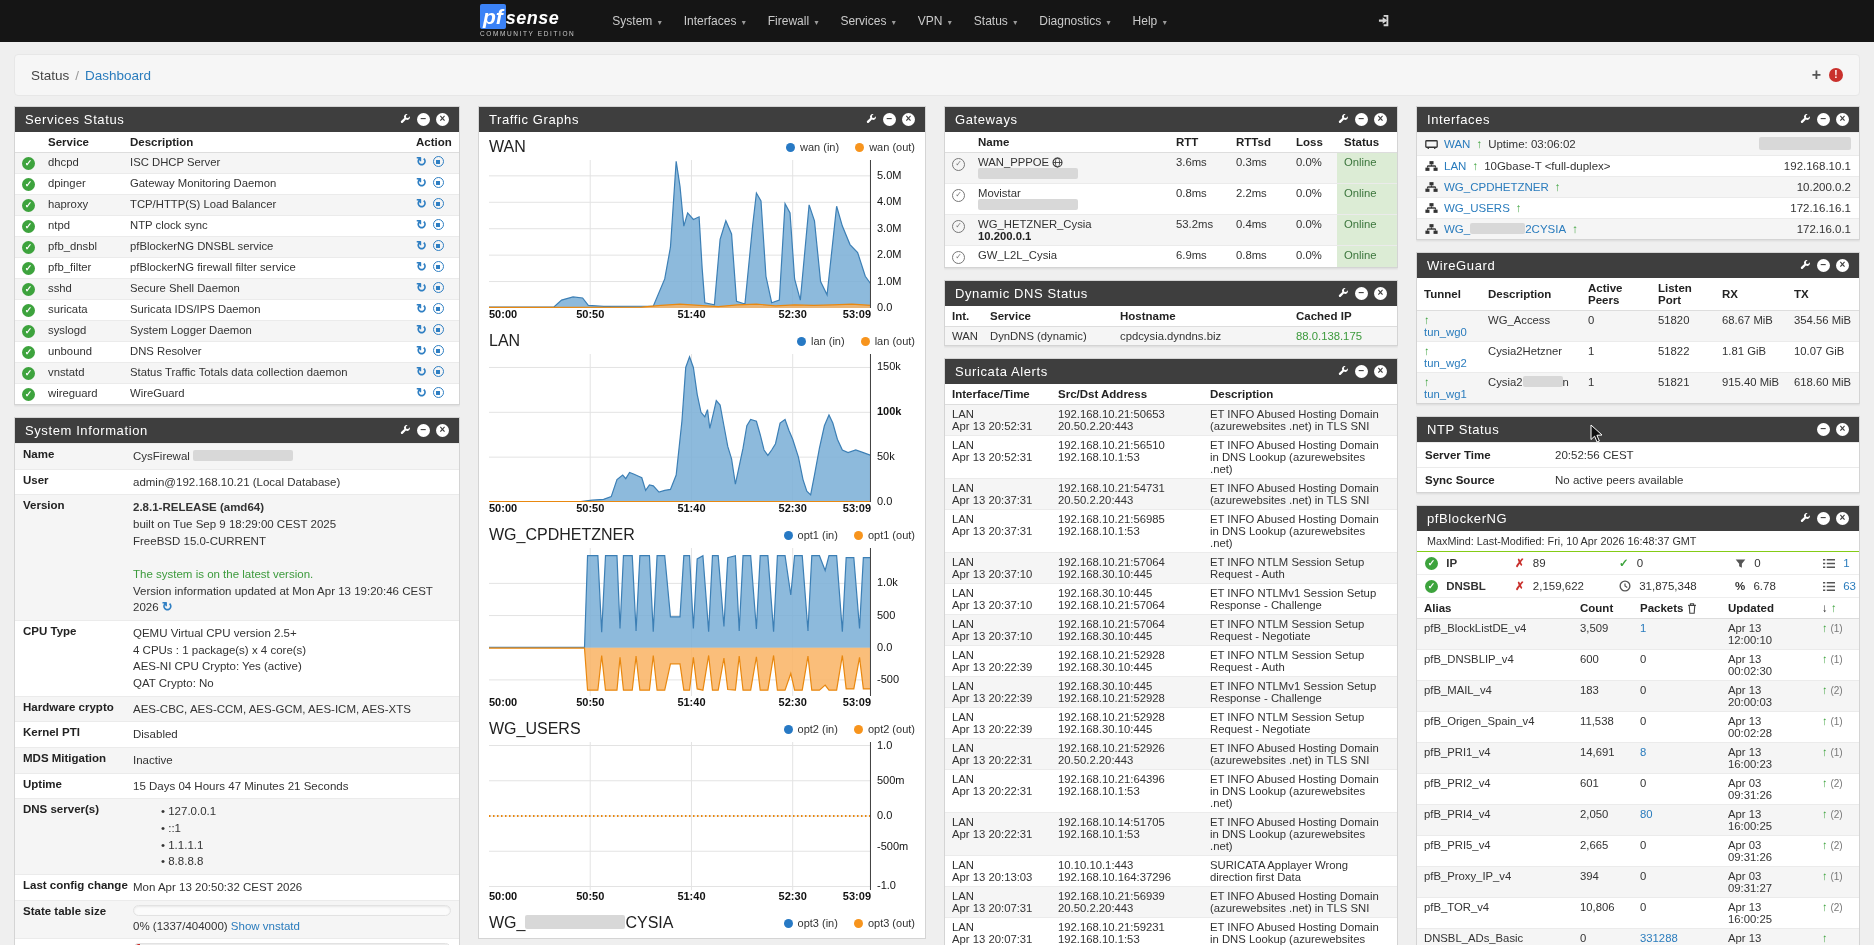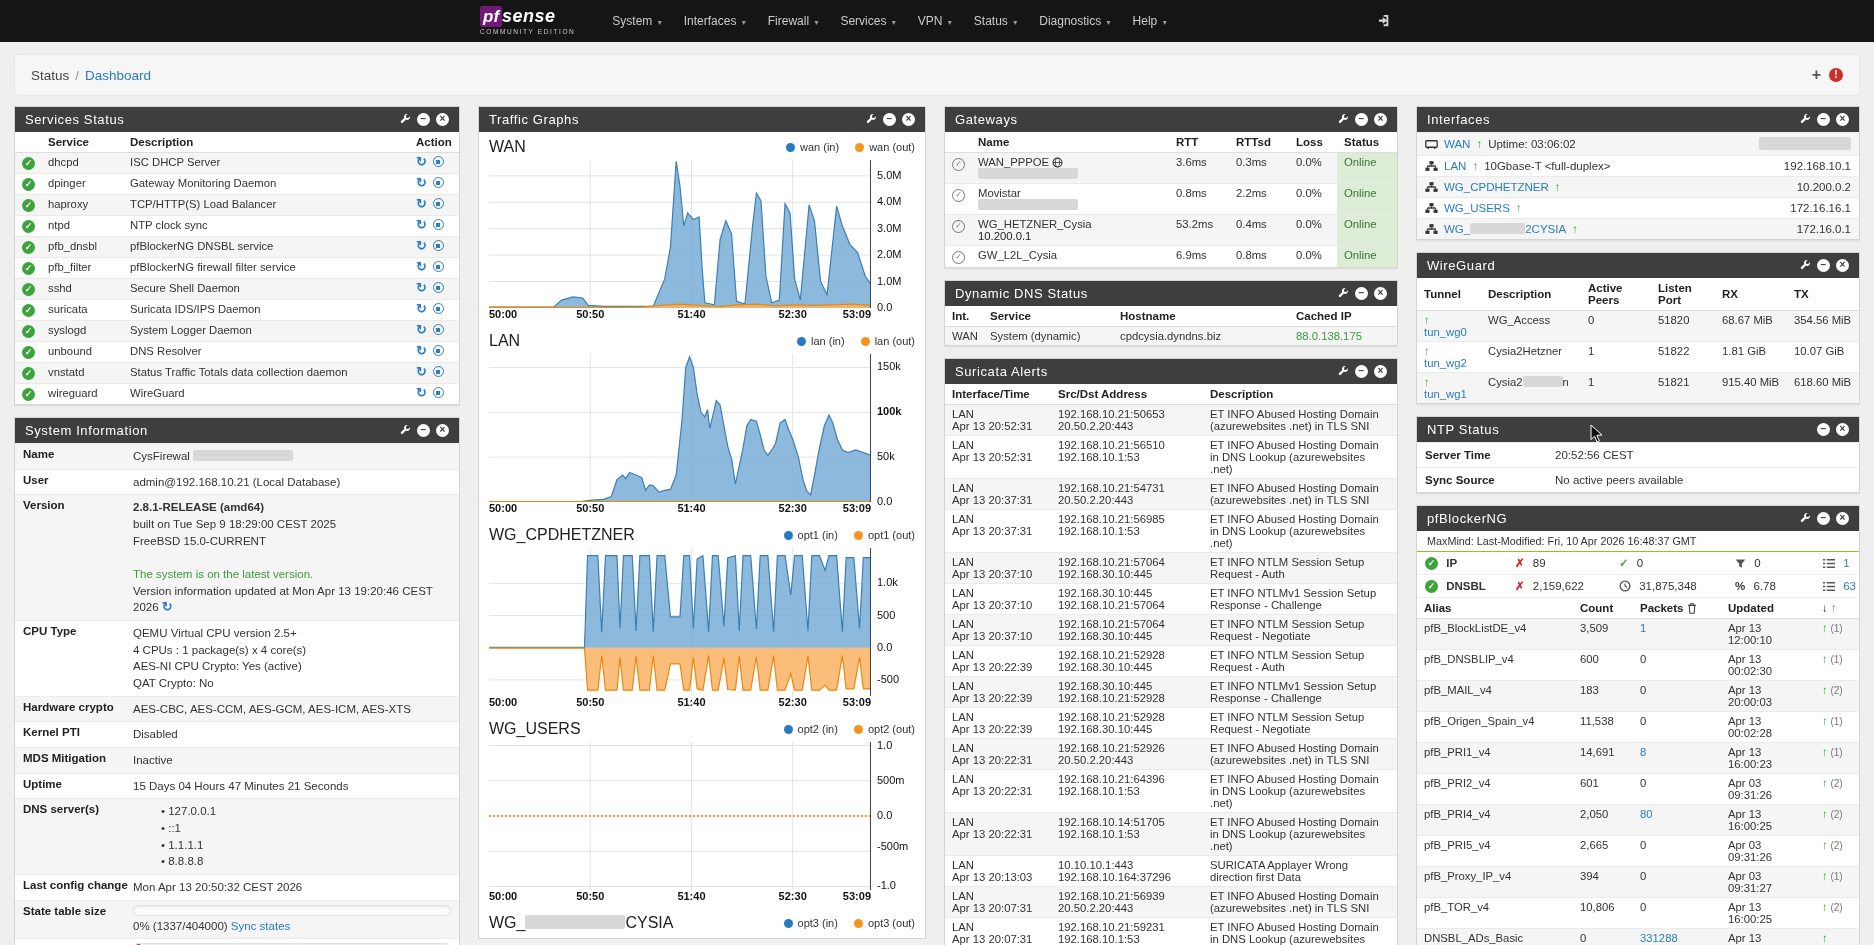--- a/index.html
+++ b/index.html
@@ -2,21 +2,21 @@
 <html><head>
 <meta charset="utf-8">
 <style>
   *{box-sizing:border-box;margin:0;padding:0}
   html,body{width:1874px;height:945px;overflow:hidden}
   body{background:#efefef;font-family:"Liberation Sans",sans-serif;font-size:11.5px;color:#333}
   
   .nav{height:42px;background:#151515;display:flex;align-items:center;position:relative}
   .brand{margin-left:480px;display:flex;flex-direction:column;line-height:1;align-items:flex-start}
   .brand-row{display:flex;align-items:baseline}
-  .brand-pf{background:#701a75;color:#fff;font-weight:700;font-style:italic;font-size:17px;padding:2px 3px;border-radius:2px}
+  .brand-pf{background:#3b82f6;color:#fff;font-weight:700;font-style:italic;font-size:21px;padding:2px 3px;border-radius:2px}
   .brand-top{color:#fff;font-weight:700;font-style:italic;font-size:18px;letter-spacing:.5px}
   .brand-sub{color:#c9c9c9;font-size:6.5px;letter-spacing:1.6px;margin-top:2px}
   .menu{display:flex;margin-left:26px}
   .menu a{color:#cbcbcb;font-size:12px;padding:0 11px;text-decoration:none;white-space:nowrap}
   .caret{font-size:8px;color:#9a9a9a;margin-left:2px}
   .logout{position:absolute;left:1378px;top:13px}
   
   .crumbbar{height:42px;margin:12px 14px 10px;background:#f6f6f6;border:1px solid #e7e7e7;border-radius:4px;display:flex;align-items:center;padding:0 16px}
   .crumb-sec{color:#444;font-size:13.5px}
   .crumb-sep{color:#999;margin:0 6px;font-size:13.5px}
@@ -66,21 +66,21 @@
   .plot svg{width:100%;height:100%;display:block}
   .ylabels{width:44px;flex:none;position:relative}
   .ylab{position:absolute;left:6px;font-size:11px;color:#111}
   .xlabels{position:relative;height:16px;margin-right:44px;font-weight:700;color:#111;font-size:11px}
   .xlab{position:absolute;top:0;transform:translateX(-50%);white-space:nowrap}
   .xlab.first{transform:none}
   .xlab.last{transform:translateX(-100%)}
   
   td.gw-status{background:#dcecd5;color:#3c763d}
   .gw-check{display:inline-block;width:13px;height:13px;border:1.5px solid #777;border-radius:50%;color:#777;font-size:8px;line-height:10px;text-align:center}
-  .gw-sub{font-weight:400;color:#222}
+  .gw-sub{font-weight:700;color:#222}
   .green-ip{color:#3c9a3c}
   
   .ifrow{display:flex;align-items:center;padding:4px 8px;border-top:1px solid #ebebeb;gap:6px}
   .ifrow:nth-child(odd){background:#f5f5f5}
   .up{color:#3da33d;font-weight:700}
   .ifip{margin-left:auto;text-align:right}
   
   .ntprow{display:flex;padding:6px 8px;border-top:1px solid #ebebeb}
   .ntprow .silabel{width:130px}
   
@@ -370,21 +370,21 @@
           <div class="sirow">
             <span class="silabel">Last config change</span>
             <span class="sival">Mon Apr 13 20:50:32 CEST 2026 </span>
           </div>
           <div class="sirow">
             <span class="silabel">State table size</span>
             <span class="sival">
               <div class="bartrack">
                 <div class="barfill" style="width: 0%;"></div>
               </div>
-              <div class="barcap">0% (1337/404000) <a class="blue" href="#">Sync states</a></div>
+              <div class="barcap">0% (1337/404000) <a class="blue" href="#">Show vnstatd</a></div>
             </span>
           </div>
           <div class="sirow">
             <span class="silabel">MBUF Usage</span>
             <span class="sival">
               <div class="bartrack">
                 <div class="barfill" style="width: 2%;"></div>
               </div>
             </span>
           </div>
@@ -705,21 +705,21 @@
             <tr>
               <th>Int.</th>
               <th>Service</th>
               <th>Hostname</th>
               <th>Cached IP</th>
             </tr>
           </thead>
         <tbody id="ddns-body">
             <tr>
               <td>WAN</td>
-              <td>System (dynamic)</td>
+              <td>DynDNS (dynamic)</td>
               <td>cpdcysia.dyndns.biz</td>
               <td class="green-ip">88.0.138.175</td>
             </tr>
           </tbody>
       </table>
     </div>
 
     <div class="panel">
       <header class="phead">
         <span class="ptitle">Suricata Alerts</span>

